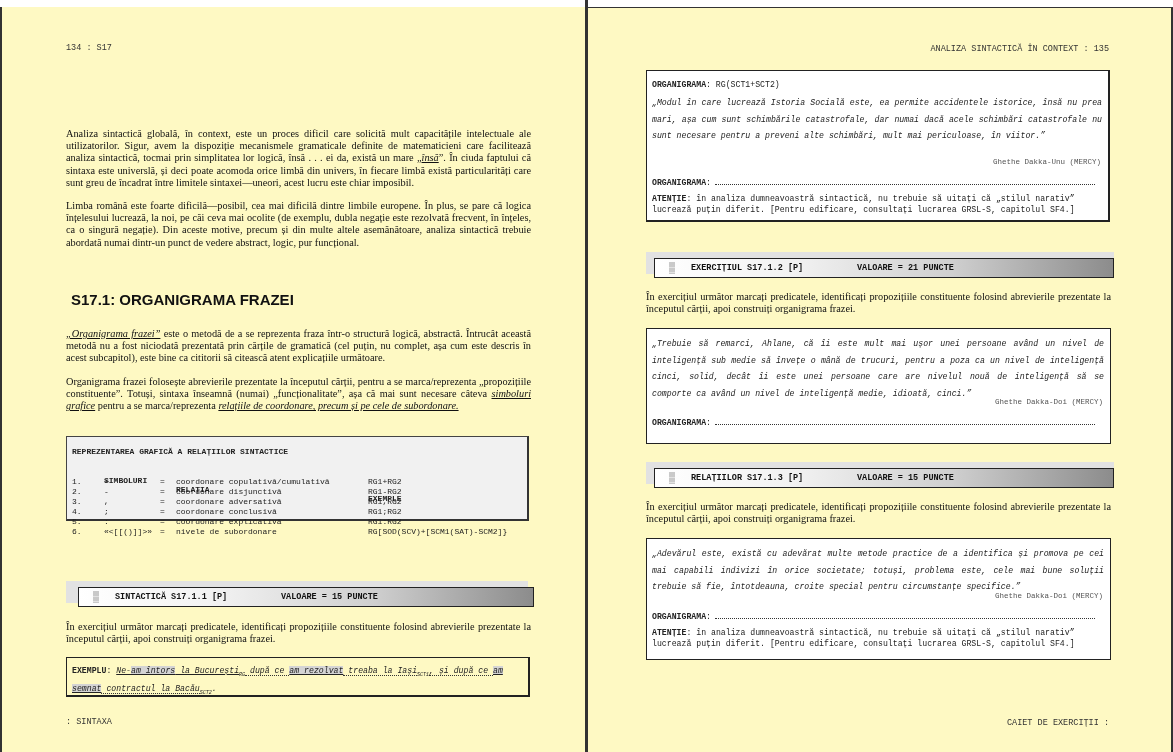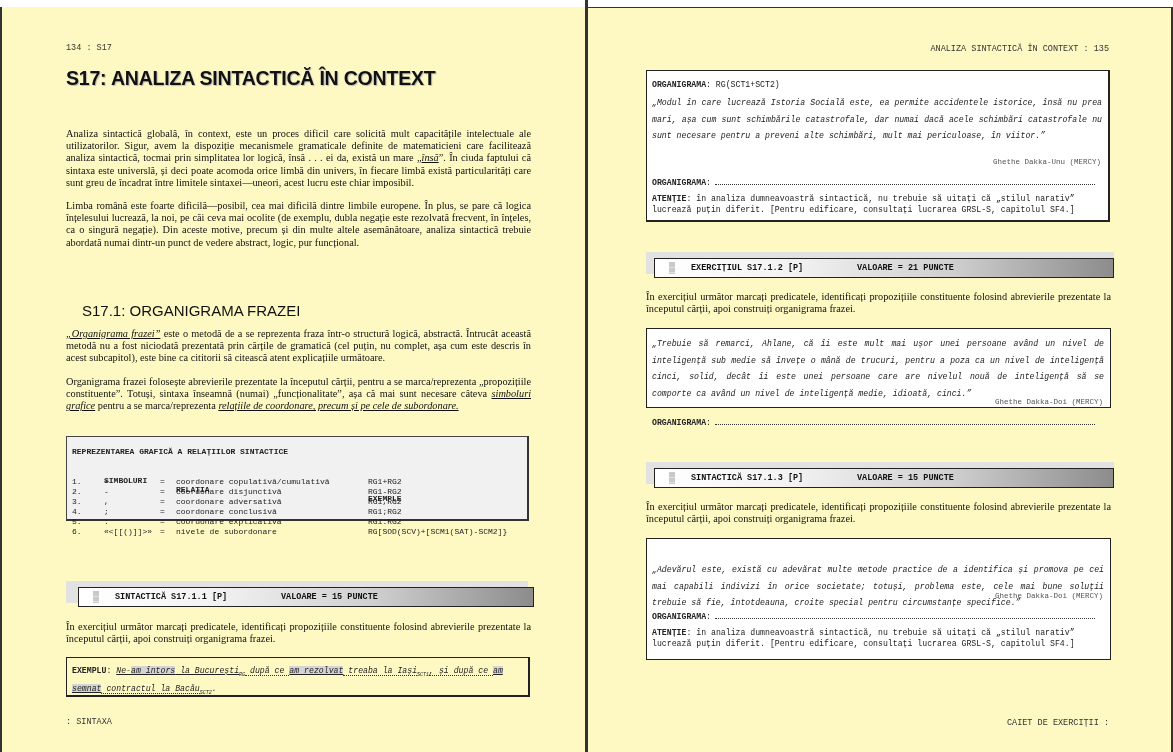--- a/index.html
+++ b/index.html
@@ -13,22 +13,22 @@
   #page-right { left: 588px; width: 585px; border-right: 2px solid #333; border-bottom: 2px solid #333; border-top: 1px solid #333; box-sizing: border-box; }
   #spine { position: absolute; left: 585px; top: 0; width: 3px; height: 752px; background: #333; }
   .runhead { position: absolute; font-family: "Liberation Mono", monospace; font-size: 8.5px; color: #333; }
 
   h1.chapter {
     position: absolute; left: 64px; top: 60px; margin: 0;
     font-family: "Liberation Sans", sans-serif; font-weight: bold; font-size: 19.5px;
     letter-spacing: -0.2px; color: #111; text-shadow: 1px 1px 1px #bbb;
   }
   h2.section {
-    position: absolute; left: 64px; top: 279px; margin: 16px;
-    font-family: "Liberation Sans", sans-serif; font-weight: normal; font-size: 15px; color: #111;
+    position: absolute; left: 64px; top: 279px; margin: 5px;
+    font-family: "Liberation Sans", sans-serif; font-weight: bold; font-size: 15px; color: #111;
   }
   p.body {
     position: absolute; margin: 0; font-size: 10.3px; line-height: 12.2px;
     text-align: justify; color: #111;
   }
   p.body i { font-style: italic; text-decoration: underline; }
 
   .table-box {
     position: absolute; left: 64px; top: 429px; width: 463px; height: 85px;
     background: #f1f1f1; border: 1px solid #444; border-right: 2px solid #333; border-bottom: 2px solid #333;
@@ -79,21 +79,20 @@
   .ex-box .ul-solid { text-decoration: underline; }
   .ex-box i { font-style: italic; }
   .ex-box sub { font-size: 5px; }
 </style>
 </head>
 <body>
 
 <div id="page-left" class="page">
   <div class="runhead" style="left:64px; top:36px;">134 : S17</div>
 
-  <h1 class="chapter">S17: ANALIZA SINTACTICĂ ÎN CONTEXT</h1>
 
   <p class="body" style="left:64px; top:121px; width:465px;"><span>Analiza sintactică globală, în context, este un proces dificil care solicită mult capacitățile intelectuale ale utilizatorilor. Sigur, avem la dispoziție mecanismele gramaticale definite de matematicieni care facilitează analiza sintactică, tocmai prin simplitatea lor logică, însă . . . ei da, există un mare „</span><i>însă</i><span>”. În ciuda faptului că sintaxa este universlă, și deci poate acomoda orice limbă din univers, în fiecare limbă există particularități care sunt greu de încadrat între limitele sintaxei—uneori, acest lucru este chiar imposibil.</span></p>
 
   <p class="body" style="left:64px; top:193px; width:465px;">Limba română este foarte dificilă—posibil, cea mai dificilă dintre limbile europene. În plus, se pare că logica înțelesului lucrează, la noi, pe căi ceva mai ocolite (de exemplu, dubla negație este rezolvată frecvent, în înțeles, ca o singură negație). Din aceste motive, precum și din multe altele asemănătoare, analiza sintactică trebuie abordată numai dintr-un punct de vedere abstract, logic, pur funcțional.</p>
 
   <h2 class="section">S17.1: ORGANIGRAMA FRAZEI</h2>
 
   <p class="body" style="left:64px; top:321px; width:465px;"><i>„Organigrama frazei”</i><span> este o metodă de a se reprezenta fraza într-o structură logică, abstractă. Întrucât această metodă nu a fost niciodată prezentată prin cărțile de gramatică (cel puțin, nu complet, așa cum este descris în acest subcapitol), este bine ca cititorii să citească atent explicațiile următoare.</span></p>
 
   <p class="body" style="left:64px; top:369px; width:465px;"><span>Organigrama frazei folosește abrevierile prezentate la începutul cărții, pentru a se marca/reprezenta „propozițiile constituente”. Totuși, sintaxa înseamnă (numai) „funcționalitate”, așa că mai sunt necesare câteva </span><i>simboluri grafice</i><span> pentru a se marca/reprezenta </span><i>relațiile de coordonare, precum și pe cele de subordonare.</i></p>
@@ -145,35 +144,35 @@
   </div>
 
   <div class="ex-bar-shadow" style="left:58px; top:244px; width:468px;"></div>
   <div class="ex-bar" style="left:66px; top:250px; width:460px;">
     <span class="ex-icon">▒</span>
     <span class="ex-title">EXERCIȚIUL S17.1.2 [P]</span>
     <span class="ex-value">VALOARE = 21 PUNCTE</span>
   </div>
   <p class="body" style="left:58px; top:283px; width:465px;">În exercițiul următor marcați predicatele, identificați propozițiile constituente folosind abrevierile prezentate la începutul cărții, apoi construiți organigrama frazei.</p>
 
-  <div class="qbox" style="left:58px; top:320px; width:465px; height:80px;">
+  <div class="qbox" style="left:58px; top:320px; width:465px; height:116px;">
     <div class="quote" style="top:7px;">„Trebuie să remarci, Ahlane, că îi este mult mai ușor unei persoane având un nivel de inteligență sub medie să învețe o mână de trucuri, pentru a poza ca un nivel de inteligență cinci, solid, decât îi este unei persoane care are nivelul nouă de inteligență să se comporte ca având un nivel de inteligență medie, idioată, cinci.”</div>
     <div class="author" style="top:69px;">Ghethe Dakka-Doi (MERCY)</div>
     <div class="org-line" style="top:88px;"><b>ORGANIGRAMA</b><span>:</span><span class="dots"></span></div>
   </div>
 
   <div class="ex-bar-shadow" style="left:58px; top:454px; width:468px;"></div>
   <div class="ex-bar" style="left:66px; top:460px; width:460px;">
     <span class="ex-icon">▒</span>
-    <span class="ex-title">SINTACTICĂ S17.1.3 [P]</span>
+    <span class="ex-title">RELAȚIILOR S17.1.3 [P]</span>
     <span class="ex-value">VALOARE = 15 PUNCTE</span>
   </div>
   <p class="body" style="left:58px; top:493px; width:465px;">În exercițiul următor marcați predicatele, identificați propozițiile constituente folosind abrevierile prezentate la începutul cărții, apoi construiți organigrama frazei.</p>
 
   <div class="qbox" style="left:58px; top:530px; width:465px; height:122px;">
-    <div class="quote" style="top:7px;margin-top:16px;">„Adevărul este, există cu adevărat multe metode practice de a identifica și promova pe cei mai capabili indivizi în orice societate; totuși, problema este, cele mai bune soluții trebuie să fie, întotdeauna, croite special pentru circumstanțe specifice.”</div>
+    <div class="quote" style="top:7px;">„Adevărul este, există cu adevărat multe metode practice de a identifica și promova pe cei mai capabili indivizi în orice societate; totuși, problema este, cele mai bune soluții trebuie să fie, întotdeauna, croite special pentru circumstanțe specifice.”</div>
     <div class="author" style="top:53px;">Ghethe Dakka-Doi (MERCY)</div>
     <div class="org-line" style="top:72px;"><b>ORGANIGRAMA</b><span>:</span><span class="dots"></span></div>
     <div class="note" style="top:89px;"><b>ATENȚIE</b><span>: în analiza dumneavoastră sintactică, nu trebuie să uitați că „stilul narativ” lucrează puțin diferit. [Pentru edificare, consultați lucrarea GRSL-S, capitolul SF4.]</span></div>
   </div>
 
   <div class="runhead" style="right:62px; top:710px;">CAIET DE EXERCIȚII :</div>
 </div>
 
 </body></html>

